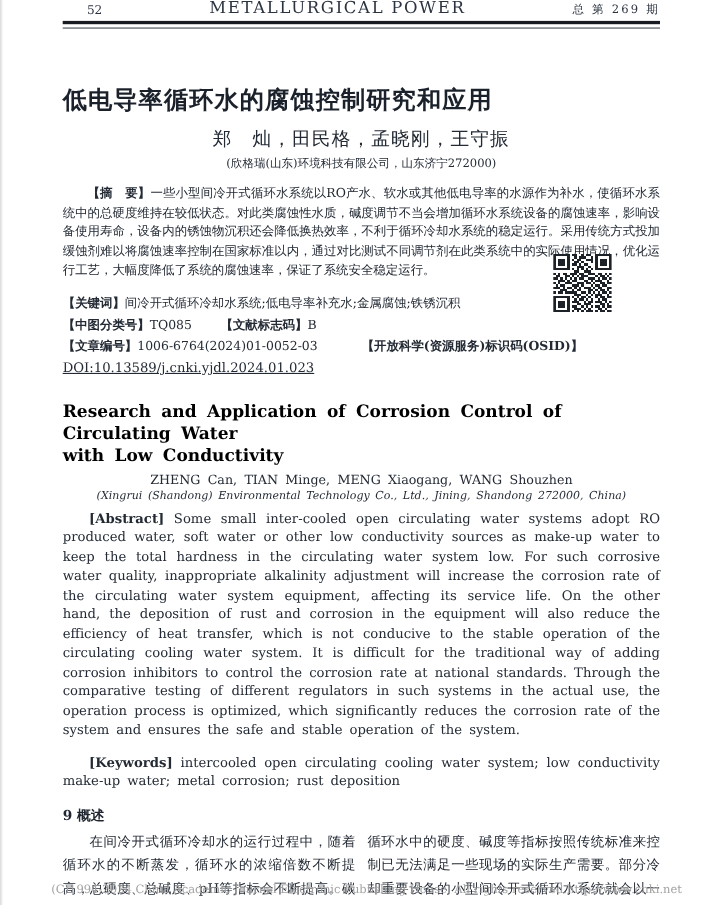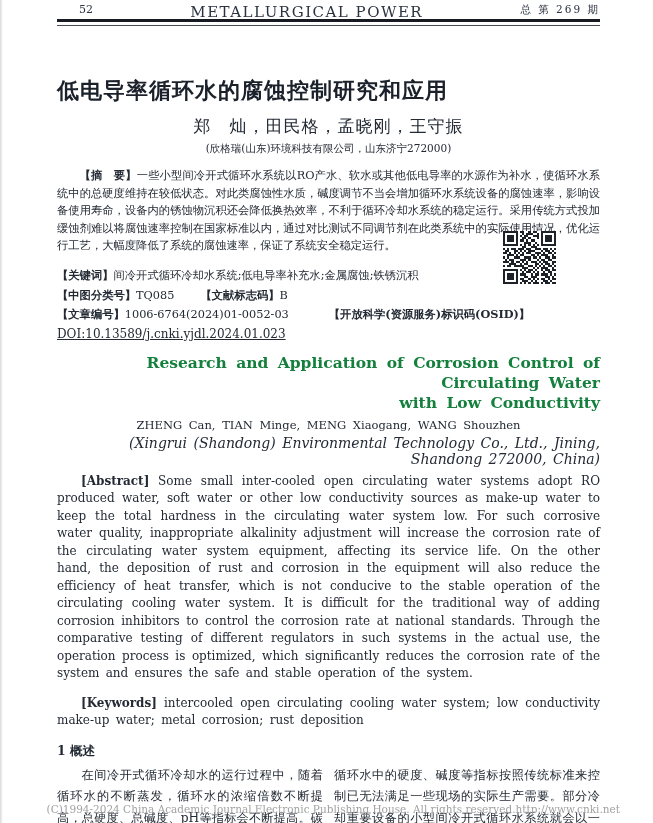--- a/index.html
+++ b/index.html
@@ -10,21 +10,21 @@
     overflow:hidden;
     font-family:"DejaVu Serif","Liberation Serif",serif;
     color:#232a34;
   }
   .page::before{
     content:"";position:absolute;left:0;top:0;width:3px;height:100%;
     background:linear-gradient(to right,#d9d9d9,#ffffff);
   }
   .content{padding:0 53px 0 57px;}
   
-  .hdr{display:flex;justify-content:space-between;
+  .hdr{display:flex;align-items:flex-end;justify-content:space-between;
        padding-top:3px;font-size:11px;color:#2b3340;height:13px;}
   .hdr .pn{margin-left:22px;}
   .hdr .jn{letter-spacing:1.5px;font-size:15px;}
   .hdr .iss{letter-spacing:2px;font-size:10.5px;}
   .rule{margin-top:3px;border-top:3px solid #181c22;border-bottom:1.5px solid #454b54;height:3px;}
   
   .title-cn{margin-top:50px;text-align:left;font-size:22px;font-weight:bold;color:#1b212b;letter-spacing:1px;}
   .authors-cn{margin-top:9px;text-align:center;font-size:17px;letter-spacing:1px;}
   .affil-cn{margin-top:4px;text-align:center;font-size:10.5px;}
   
@@ -33,23 +33,23 @@
   .abs-cn{ text-indent:2em;}
   .meta{font-size:11.3px;line-height:18.6px;}
   .meta .row{white-space:nowrap;}
   .meta .gap26{margin-left:26px;}
   .meta .gap40{margin-left:40px;}
   .doi-row{font-size:12px;text-decoration:underline;}
   
   .qr{position:absolute;left:503px;top:231px;width:53px;height:53px;}
   .qr svg{width:100%;height:100%;shape-rendering:crispEdges;}
   
-  .title-en{margin-top:9px;text-align:right;font-size:15.5px;font-weight:bold;color:#15803d;line-height:20px;word-spacing:4px;}
+  .title-en{margin-top:20px;text-align:left;font-size:15.5px;font-weight:bold;color:#000000;line-height:20px;word-spacing:4px;}
   .authors-en{margin-top:5px;text-align:center;font-size:11.5px;word-spacing:3px;}
-  .affil-en{margin-top:3px;text-align:right;font-size:14px;font-style:italic;word-spacing:2px;}
+  .affil-en{margin-top:3px;text-align:center;font-size:10px;font-style:italic;word-spacing:2px;}
   
   .abs-en{margin-top:6px;font-size:12px;line-height:17.5px;text-align:justify;text-align-last:left;
           word-spacing:2.5px;text-indent:2em;}
   .abs-en .lbl{font-weight:bold;}
   .kw-en{margin-top:0;font-size:12px;line-height:17.5px;text-align:justify;text-align-last:left;word-spacing:2.5px;text-indent:2em;}
   .kw-en .lbl{font-weight:bold;}
   
   .sec-h{margin-top:13px;font-size:12.5px;font-weight:bold;color:#1f2630;}
   .cols{display:flex;gap:11px;margin-top:5px;}
   .col{width:calc(50% - 5.5px);font-size:12.2px;line-height:21.7px;text-align:justify;text-align-last:left;}
@@ -88,21 +88,21 @@
     <div class="title-en">
       <div>Research and Application of Corrosion Control of Circulating Water</div>
       <div>with Low Conductivity</div>
     </div>
     <div class="authors-en">ZHENG Can, TIAN Minge, MENG Xiaogang, WANG Shouzhen</div>
     <div class="affil-en">(Xingrui (Shandong) Environmental Technology Co., Ltd., Jining, Shandong 272000, China)</div>
 
     <p class="abs-en"><b class="lbl">[Abstract]</b> <span>Some small inter-cooled open circulating water systems adopt RO produced water, soft water or other low conductivity sources as make-up water to keep the total hardness in the circulating water system low. For such corrosive water quality, inappropriate alkalinity adjustment will increase the corrosion rate of the circulating water system equipment, affecting its service life. On the other hand, the deposition of rust and corrosion in the equipment will also reduce the efficiency of heat transfer, which is not conducive to the stable operation of the circulating cooling water system. It is difficult for the traditional way of adding corrosion inhibitors to control the corrosion rate at national standards. Through the comparative testing of different regulators in such systems in the actual use, the operation process is optimized, which significantly reduces the corrosion rate of the system and ensures the safe and stable operation of the system.</span></p>
     <p class="kw-en"><b class="lbl">[Keywords]</b> <span>intercooled open circulating cooling water system; low conductivity make-up water; metal corrosion; rust deposition</span></p>
 
-    <div class="sec-h">1 概述</div>
+    <div class="sec-h">9 概述</div>
 
     <div class="cols">
       <div class="col">
         <p>在间冷开式循环冷却水的运行过程中，随着循环水的不断蒸发，循环水的浓缩倍数不断提高，总硬度、总碱度、pH等指标会不断提高。碳酸钙、碳酸镁随着温度的升高，溶解度急速降低，析出附着在换热设备表面，导致换热效率降低，影响生产效率。</p>
 
       </div>
       <div class="col">
         <p class="noindent">循环水中的硬度、碱度等指标按照传统标准来控制已无法满足一些现场的实际生产需要。部分冷却重要设备的小型间冷开式循环水系统就会以一级RO产水、低电导率水源、软化水等作为补水，使该循环水系统中的水质指标始终保持在较低的状态，避免污垢在精密或极端条件的生产设备表面析出，影响设备的换热效果。</p>
 
       </div>

